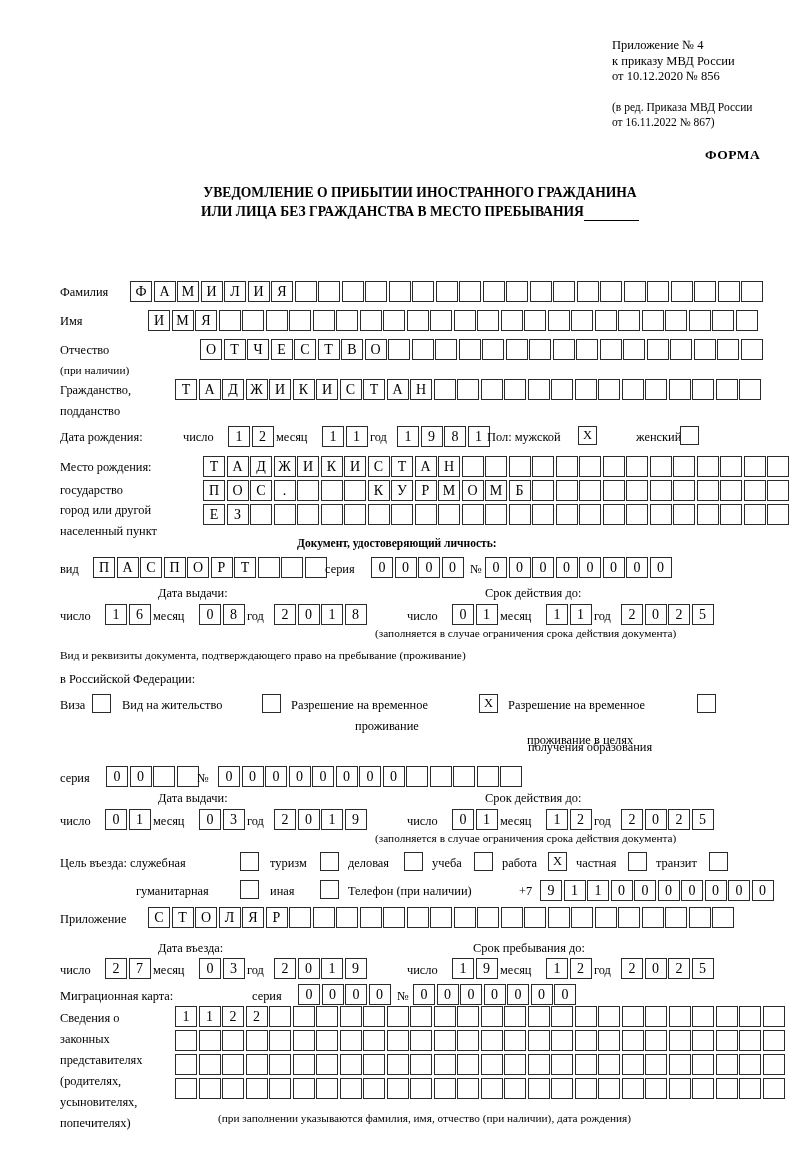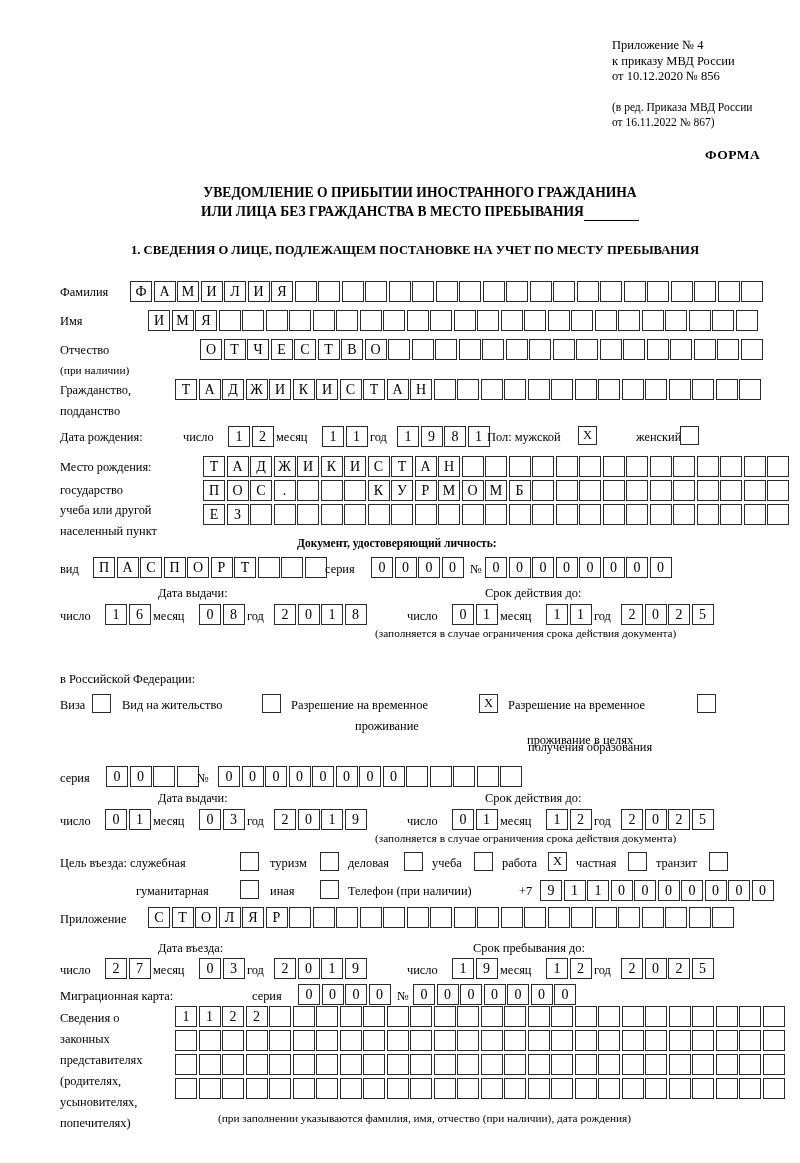--- a/index.html
+++ b/index.html
@@ -124,21 +124,20 @@
     <div>(в ред. Приказа МВД России</div>
     <div>от 16.11.2022 № 867)</div>
   </div>
   <div class="forma">ФОРМА</div>
 
   <div class="title">
     <span>УВЕДОМЛЕНИЕ О ПРИБЫТИИ ИНОСТРАННОГО ГРАЖДАНИНА</span><br>
     <span>ИЛИ ЛИЦА БЕЗ ГРАЖДАНСТВА В МЕСТО ПРЕБЫВАНИЯ</span><span class="ul"></span>
   </div>
 
-  <div class="section1">1. СВЕДЕНИЯ О ЛИЦЕ, ПОДЛЕЖАЩЕМ ПОСТАНОВКЕ НА УЧЕТ ПО МЕСТУ ПРЕБЫВАНИЯ</div>
 
   <div class="lbl" style="left:60px; top:285px;">Фамилия</div>
   <div class="row" id="row-surname" style="left:130px; top:281px;">
       <div class="cell">Ф</div>
       <div class="cell">А</div>
       <div class="cell">М</div>
       <div class="cell">И</div>
       <div class="cell">Л</div>
       <div class="cell">И</div>
       <div class="cell">Я</div>
@@ -275,21 +274,21 @@
   <div class="row" id="row-sex-male" style="left:578px; top:426px;">
       <div class="cell tick">X</div>
     </div>
   <div class="lbl" style="left:636px; top:430px;">женский</div>
   <div class="row" id="row-sex-female" style="left:680px; top:426px;">
       <div class="cell tick"></div>
     </div>
 
   <div class="lbl" style="left:60px; top:460px;">Место рождения:</div>
   <div class="lbl" style="left:60px; top:483px;">государство</div>
-  <div class="lbl" style="left:60px; top:503px;">учеба или другой</div>
+  <div class="lbl" style="left:60px; top:503px;">город или другой</div>
   <div class="lbl" style="left:60px; top:524px;">населенный пункт</div>
   <div class="row" id="row-birth-state" style="left:203px; top:456px;">
       <div class="cell">Т</div>
       <div class="cell">А</div>
       <div class="cell">Д</div>
       <div class="cell">Ж</div>
       <div class="cell">И</div>
       <div class="cell">К</div>
       <div class="cell">И</div>
       <div class="cell">С</div>
@@ -430,20 +429,21 @@
     </div>
   <div class="lbl" style="left:594px; top:609px;">год</div>
   <div class="row" id="row-doc-valid-year" style="left:621px; top:604px;">
       <div class="cell">2</div>
       <div class="cell">0</div>
       <div class="cell">2</div>
       <div class="cell">5</div>
     </div>
   <div class="note" style="left:375px; top:627px;">(заполняется в случае ограничения срока действия документа)</div>
 
+  <div class="lbl sm" style="left:60px; top:649px;">Вид и реквизиты документа, подтверждающего право на пребывание (проживание)</div>
   <div class="lbl" style="left:60px; top:672px;">в Российской Федерации:</div>
 
   <div class="lbl" style="left:60px; top:698px;">Виза</div>
   <div class="row" id="row-visa" style="left:92px; top:694px;">
       <div class="cell tick"></div>
     </div>
   <div class="lbl" style="left:122px; top:698px;">Вид на жительство</div>
   <div class="row" id="row-residence" style="left:262px; top:694px;">
       <div class="cell tick"></div>
     </div>

